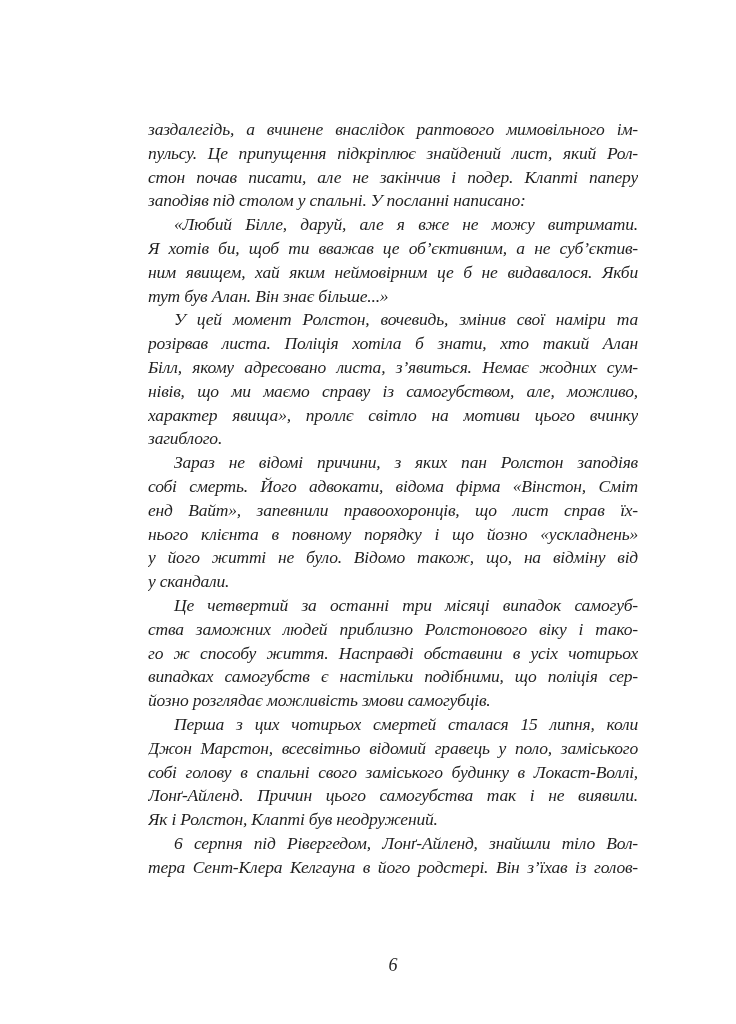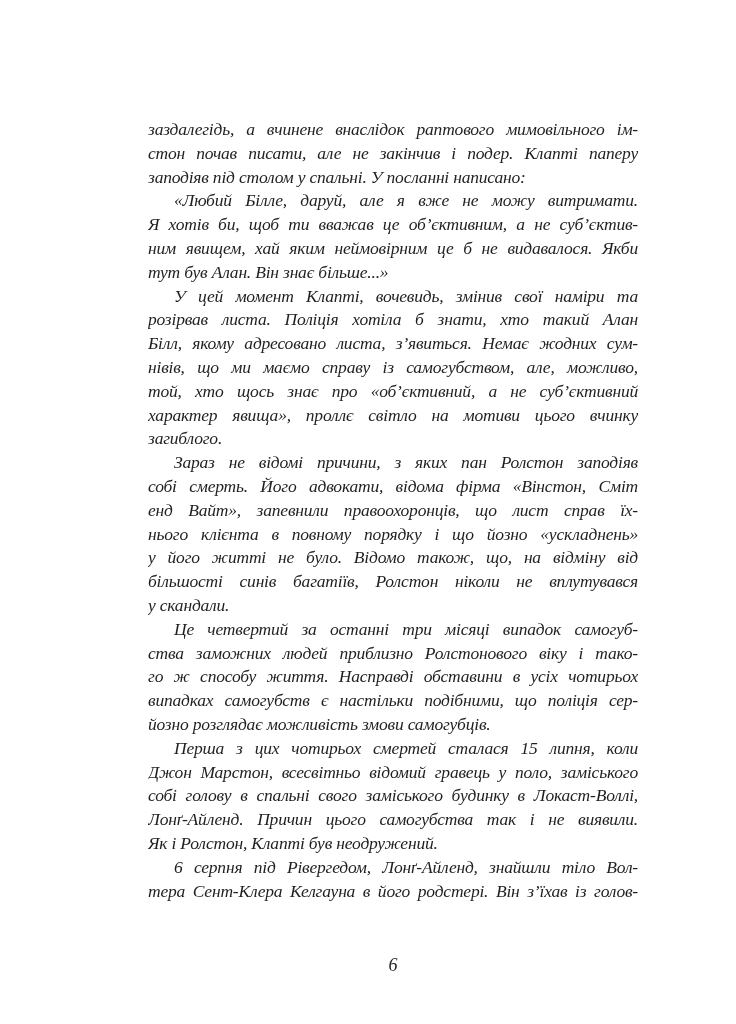--- a/index.html
+++ b/index.html
@@ -41,39 +41,38 @@
     font-size:18px;
     line-height:24px;
   }
 </style>
 </head>
 <body>
 
 <div class="page">
   <div class="text-block">
       <div class="line">заздалегідь, а вчинене внаслідок раптового мимовільного ім-</div>
+      <div class="line">пульсу. Це припущення підкріплює знайдений лист, який Рол-</div>
       <div class="line">стон почав писати, але не закінчив і подер. Клапті паперу</div>
       <div class="line end">заподіяв під столом у спальні. У посланні написано:</div>
       <div class="line indent">«Любий Білле, даруй, але я вже не можу витримати.</div>
       <div class="line">Я хотів би, щоб ти вважав це об’єктивним, а не суб’єктив-</div>
       <div class="line">ним явищем, хай яким неймовірним це б не видавалося. Якби</div>
       <div class="line end">тут був Алан. Він знає більше...»</div>
-      <div class="line indent">У цей момент Клапті, вочевидь, змінив свої наміри та</div>
+      <div class="line indent">У цей момент Ролстон, вочевидь, змінив свої наміри та</div>
       <div class="line">розірвав листа. Поліція хотіла б знати, хто такий Алан</div>
       <div class="line">Білл, якому адресовано листа, з’явиться. Немає жодних сум-</div>
       <div class="line">нівів, що ми маємо справу із самогубством, але, можливо,</div>
-      <div class="line">той, хто щось знає про «об’єктивний, а не суб’єктивний</div>
       <div class="line">характер явища», проллє світло на мотиви цього вчинку</div>
       <div class="line end">загиблого.</div>
       <div class="line indent">Зараз не відомі причини, з яких пан Ролстон заподіяв</div>
       <div class="line">собі смерть. Його адвокати, відома фірма «Вінстон, Сміт</div>
       <div class="line">енд Вайт», запевнили правоохоронців, що лист справ їх-</div>
       <div class="line">нього клієнта в повному порядку і що йозно «ускладнень»</div>
       <div class="line">у його житті не було. Відомо також, що, на відміну від</div>
-      <div class="line">більшості синів багатіїв, Ролстон ніколи не вплутувався</div>
       <div class="line end">у скандали.</div>
       <div class="line indent">Це четвертий за останні три місяці випадок самогуб-</div>
       <div class="line">ства заможних людей приблизно Ролстонового віку і тако-</div>
       <div class="line">го ж способу життя. Насправді обставини в усіх чотирьох</div>
       <div class="line">випадках самогубств є настільки подібними, що поліція сер-</div>
       <div class="line end">йозно розглядає можливість змови самогубців.</div>
       <div class="line indent">Перша з цих чотирьох смертей сталася 15 липня, коли</div>
       <div class="line">Джон Марстон, всесвітньо відомий гравець у поло, заміського</div>
       <div class="line">собі голову в спальні свого заміського будинку в Локаст-Воллі,</div>
       <div class="line">Лонґ-Айленд. Причин цього самогубства так і не виявили.</div>

